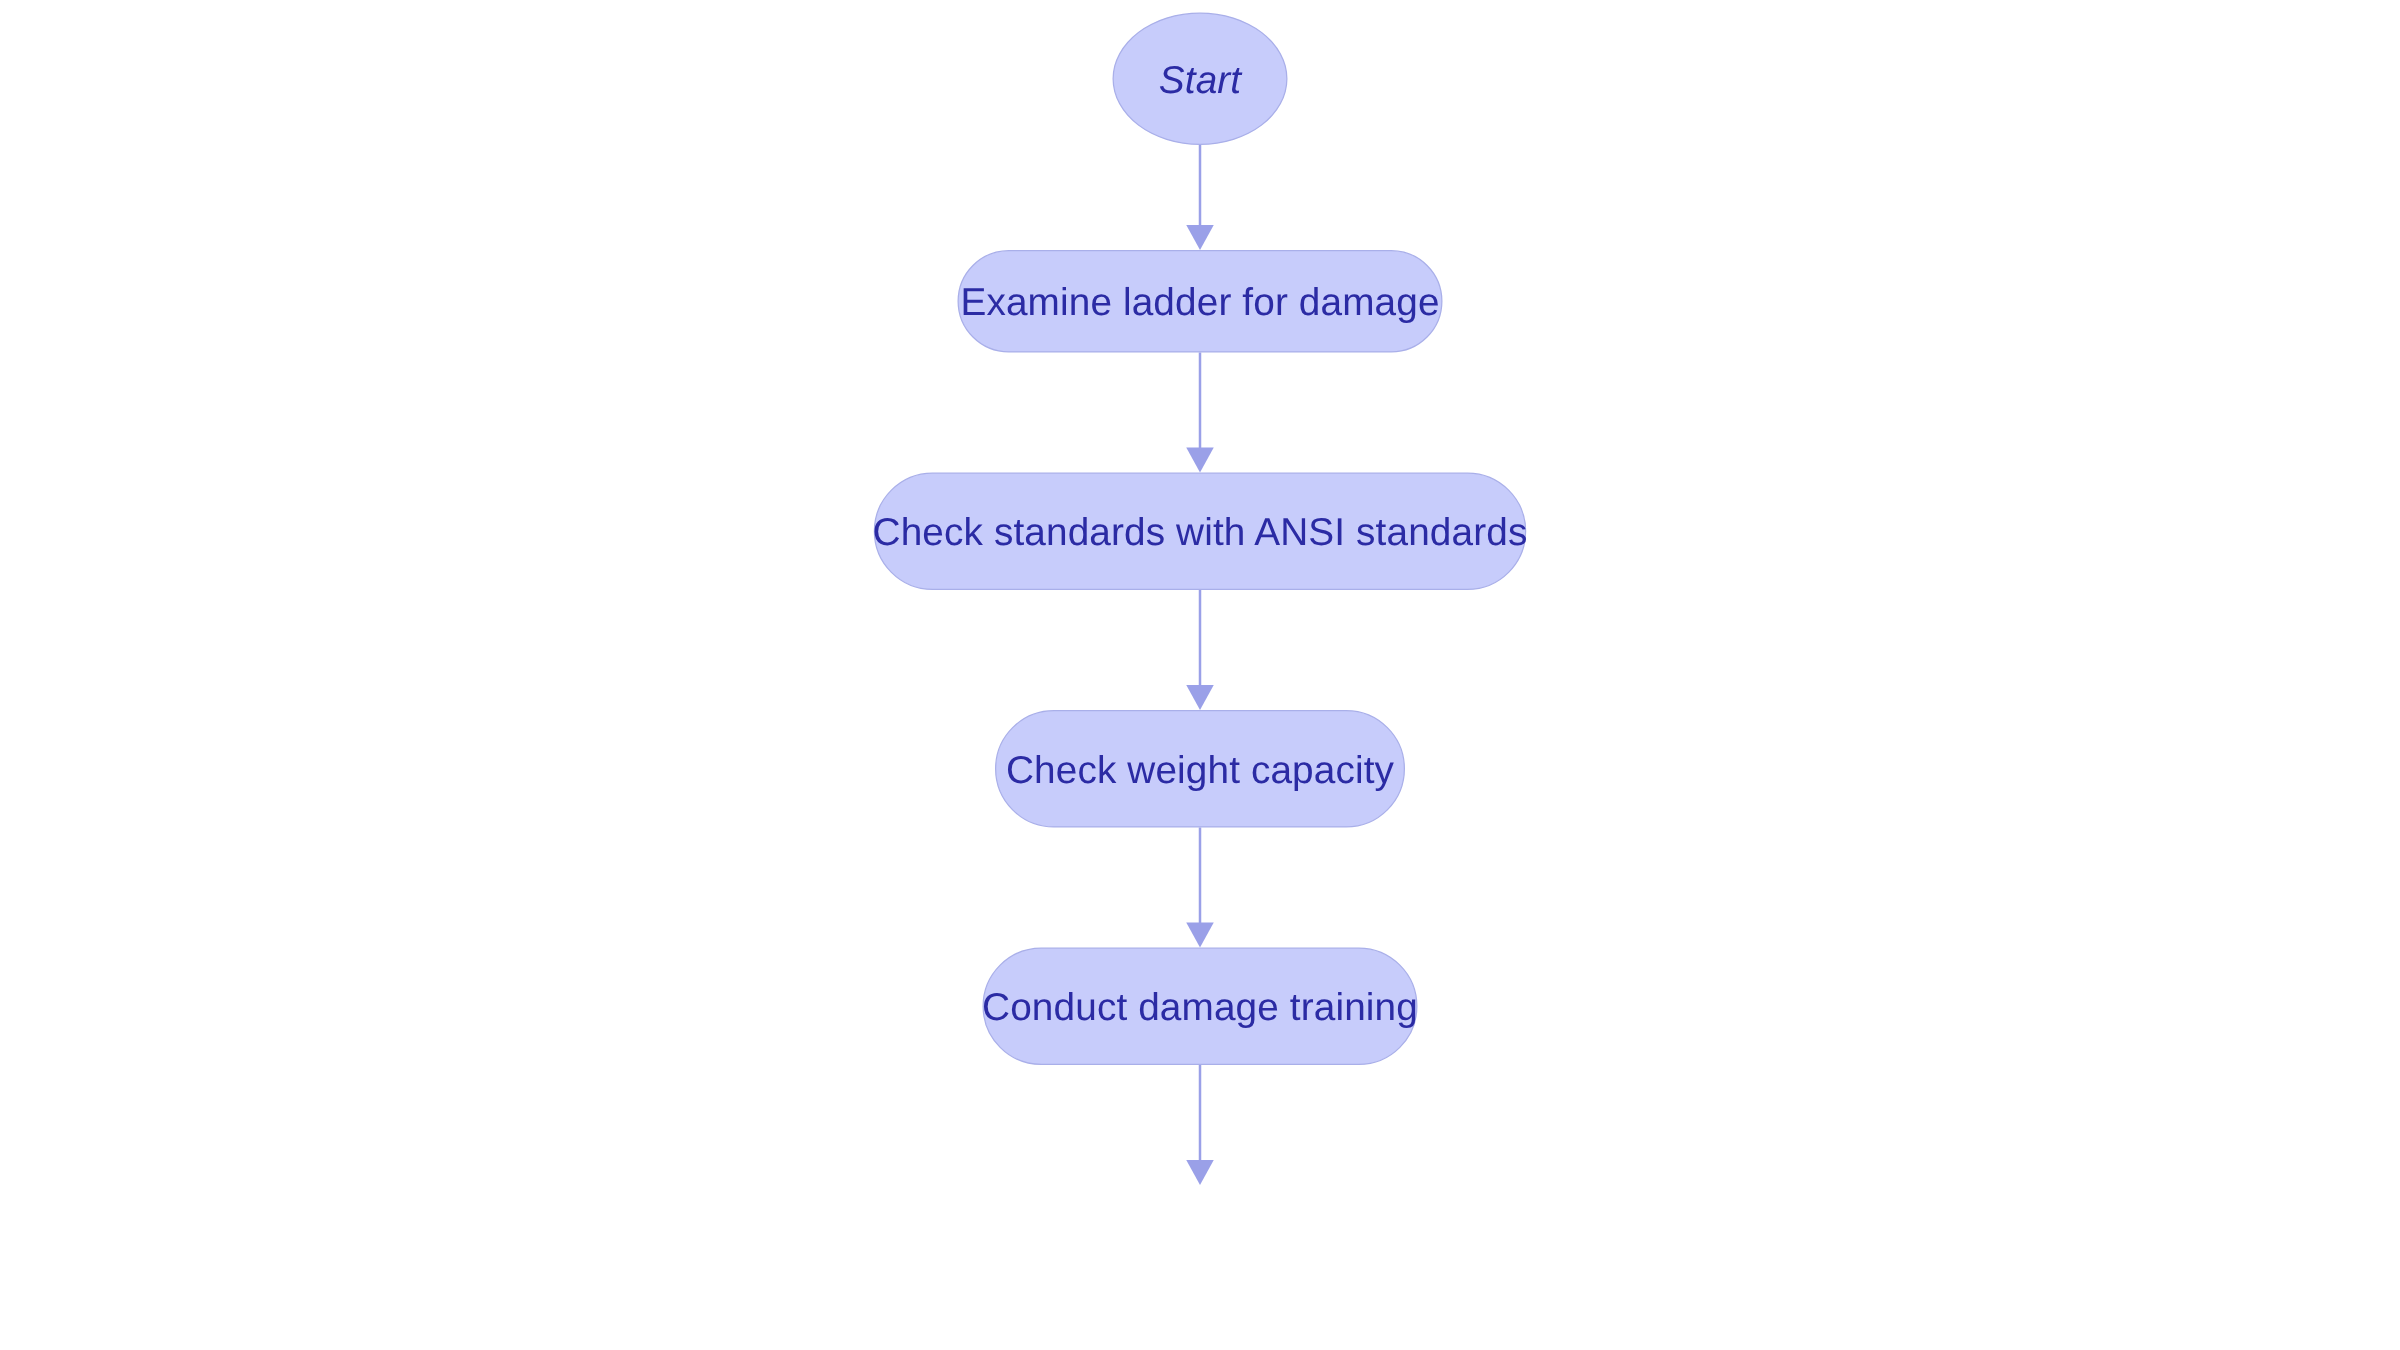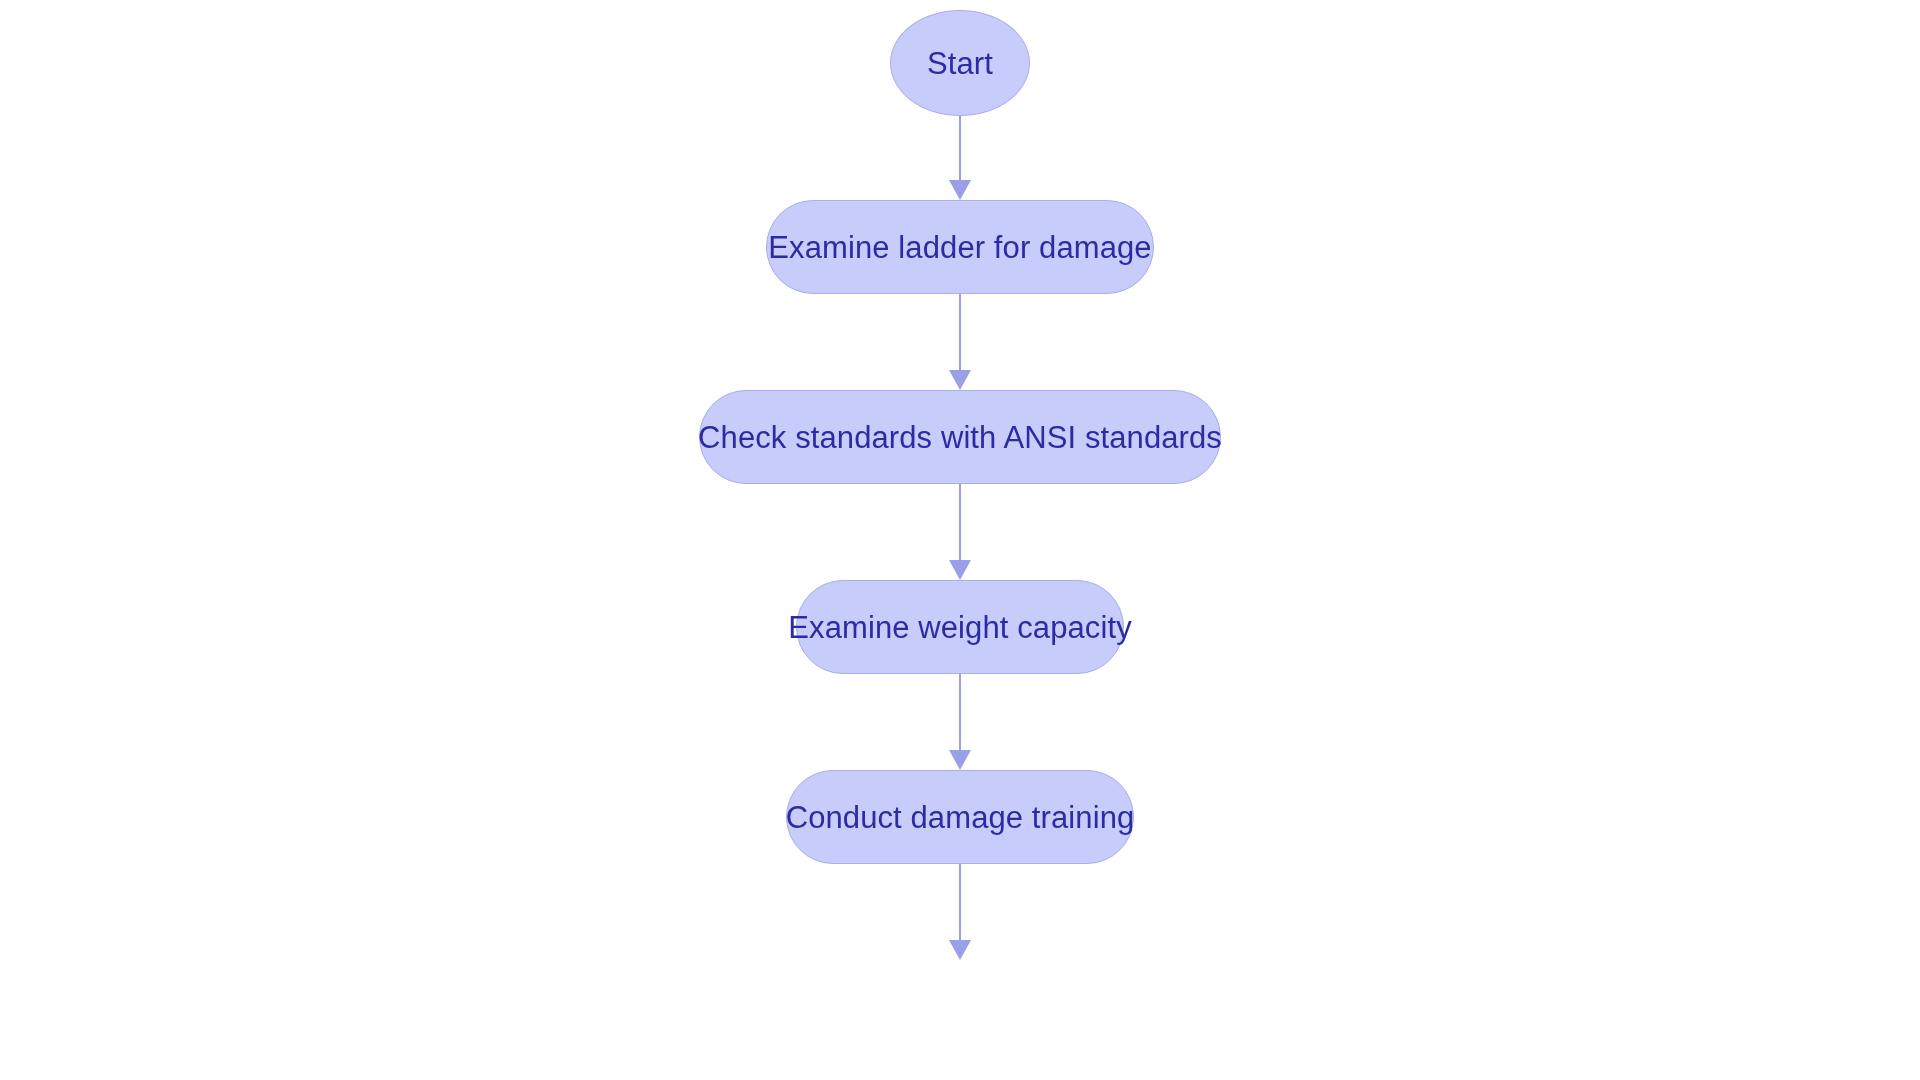--- a/index.html
+++ b/index.html
@@ -75,49 +75,49 @@
   }
 </style>
 </head>
 <body>
 
 <div id="flowchart-canvas">
   <div class="flow-column">
 
     <div style="height:10px;flex:0 0 auto;"></div>
 
-    <div class="node terminal-start" style="width:140px;height:106px;">
+    <div class="node terminal-start" style="width:140px;height:106px;font-style:italic;">
       <span class="node-label">Start</span>
     </div>
 
     <div class="connector" style="height:84px;">
       <div class="connector-line"></div>
       <div class="connector-head"></div>
     </div>
 
-    <div class="node stadium" style="width:388px;height:94px;">
+    <div class="node stadium" style="width:388px;height:82px;">
       <span class="node-label">Examine ladder for damage</span>
     </div>
 
     <div class="connector" style="height:96px;">
       <div class="connector-line"></div>
       <div class="connector-head"></div>
     </div>
 
     <div class="node stadium" style="width:522px;height:94px;">
       <span class="node-label">Check standards with ANSI standards</span>
     </div>
 
     <div class="connector" style="height:96px;">
       <div class="connector-line"></div>
       <div class="connector-head"></div>
     </div>
 
     <div class="node stadium" style="width:328px;height:94px;">
-      <span class="node-label">Examine weight capacity</span>
+      <span class="node-label">Check weight capacity</span>
     </div>
 
     <div class="connector" style="height:96px;">
       <div class="connector-line"></div>
       <div class="connector-head"></div>
     </div>
 
     <div class="node stadium" style="width:348px;height:94px;">
       <span class="node-label">Conduct damage training</span>
     </div>

